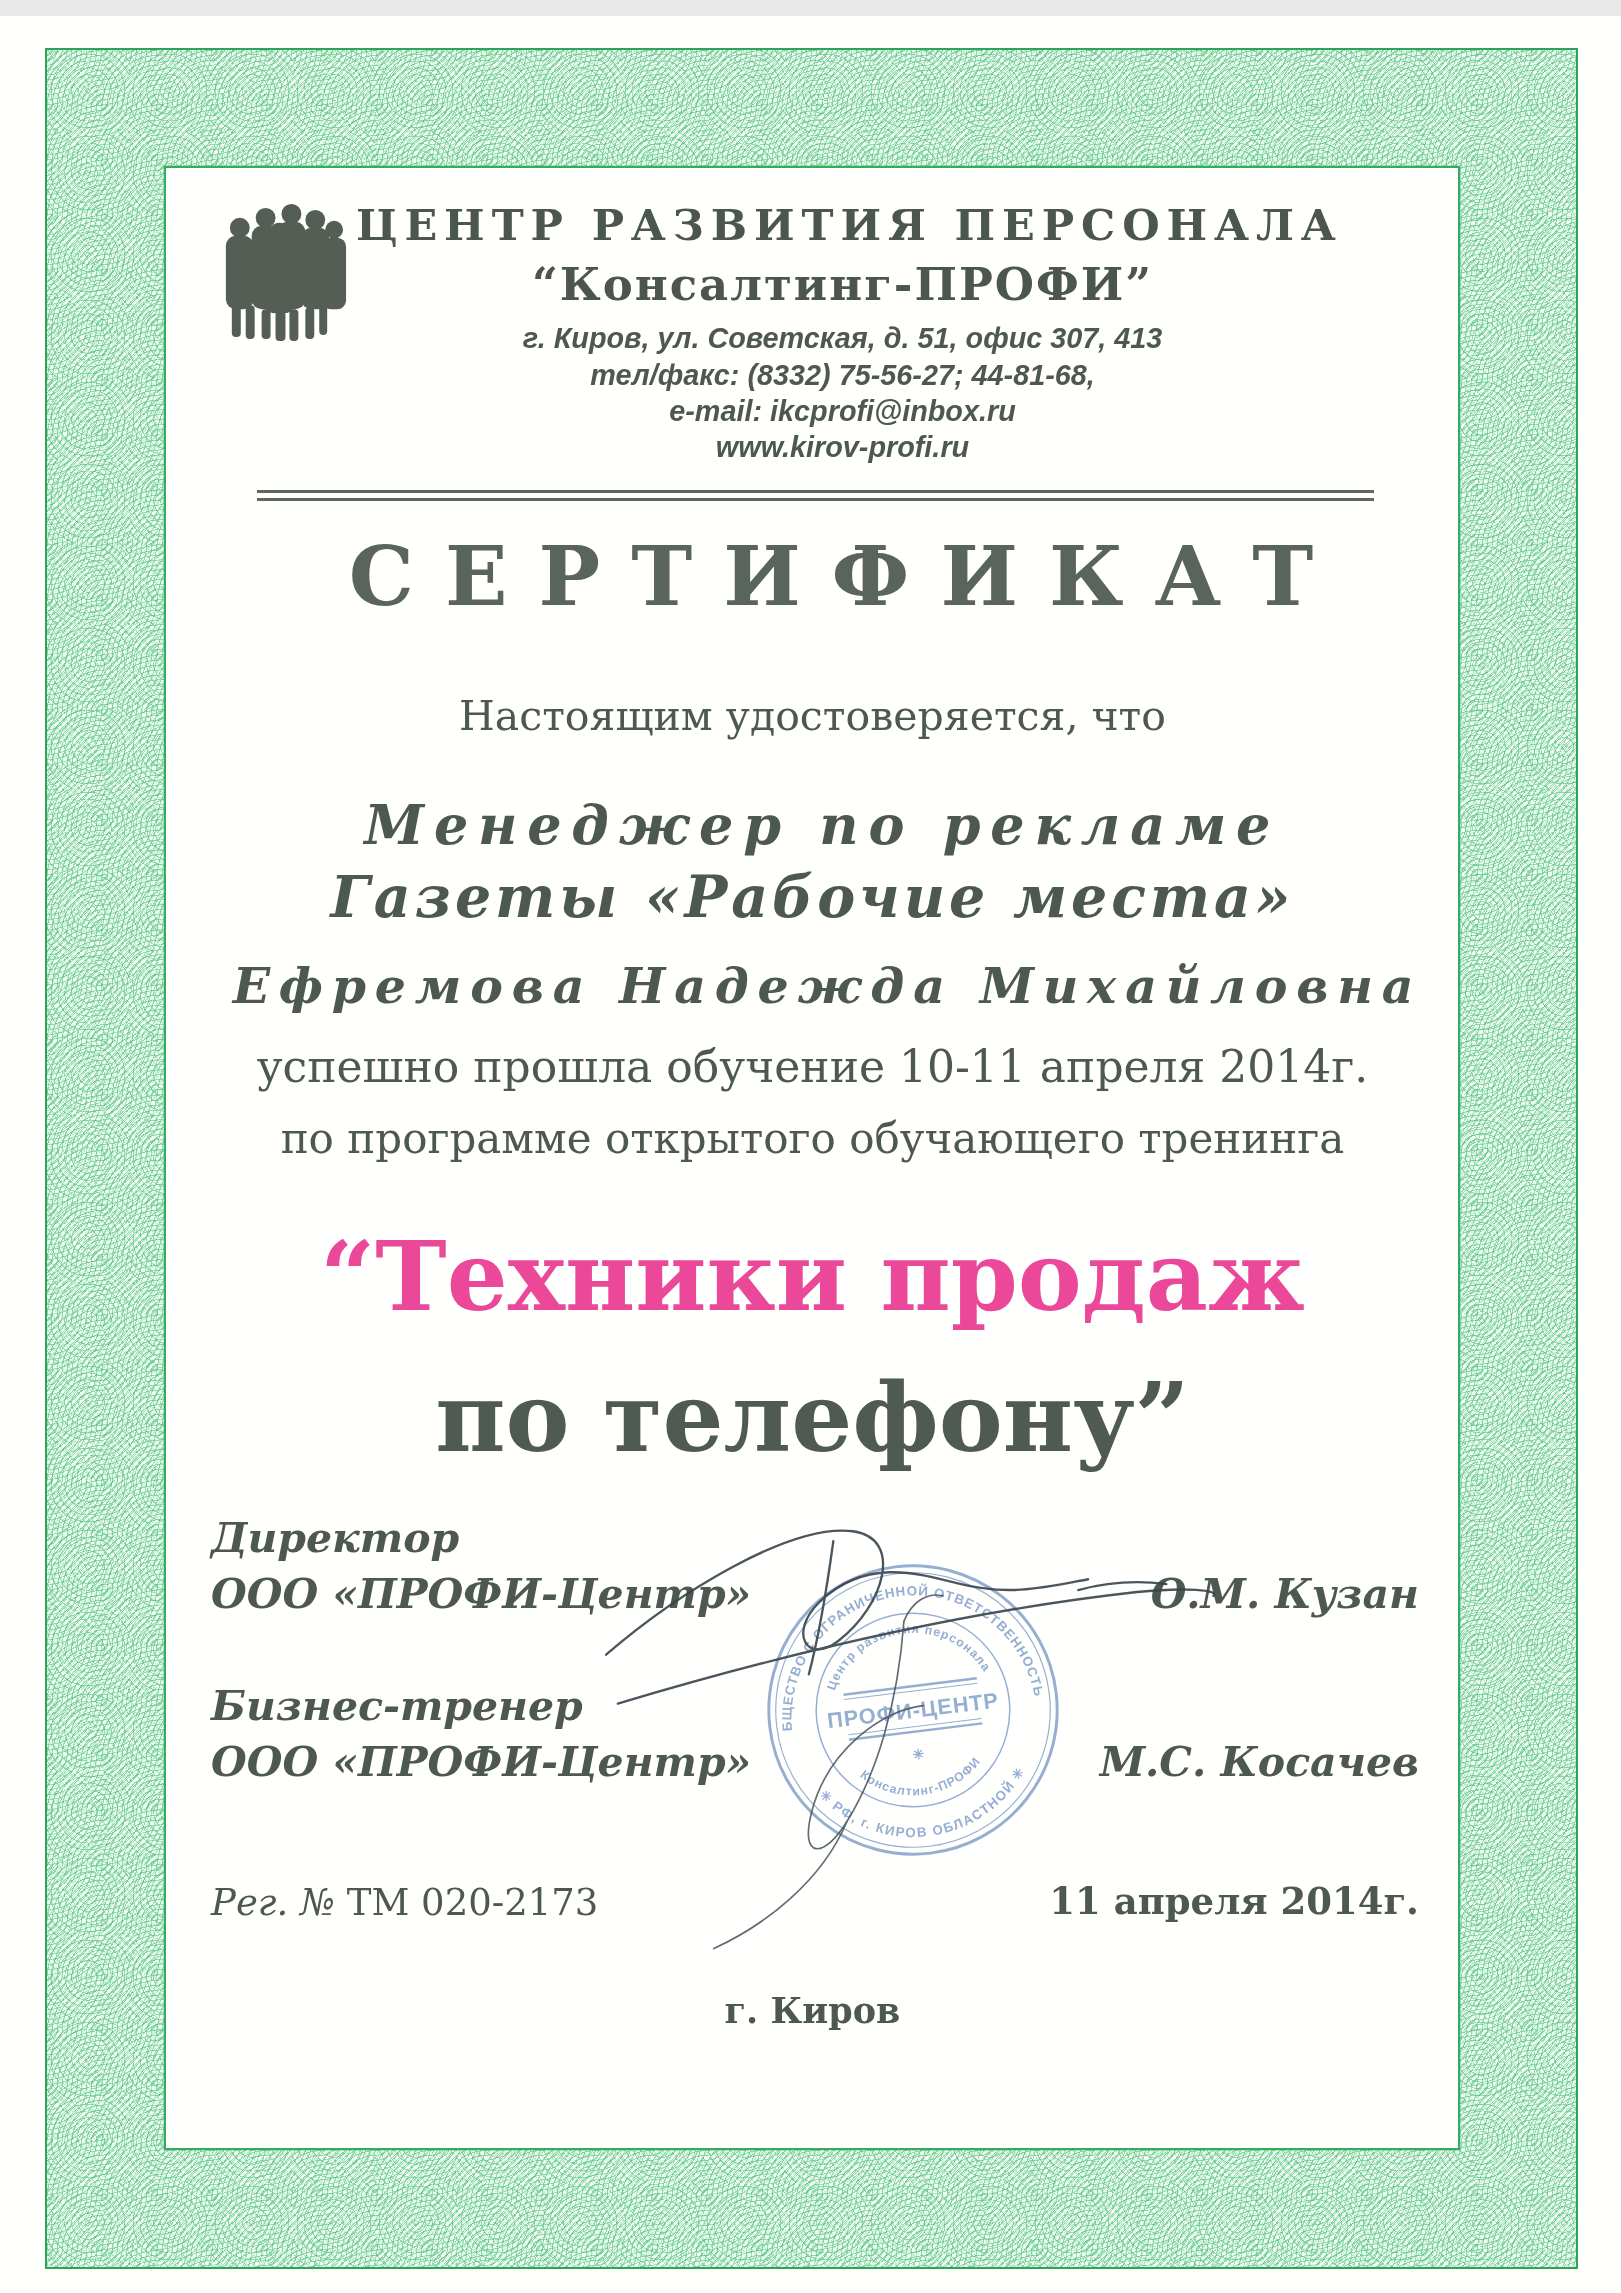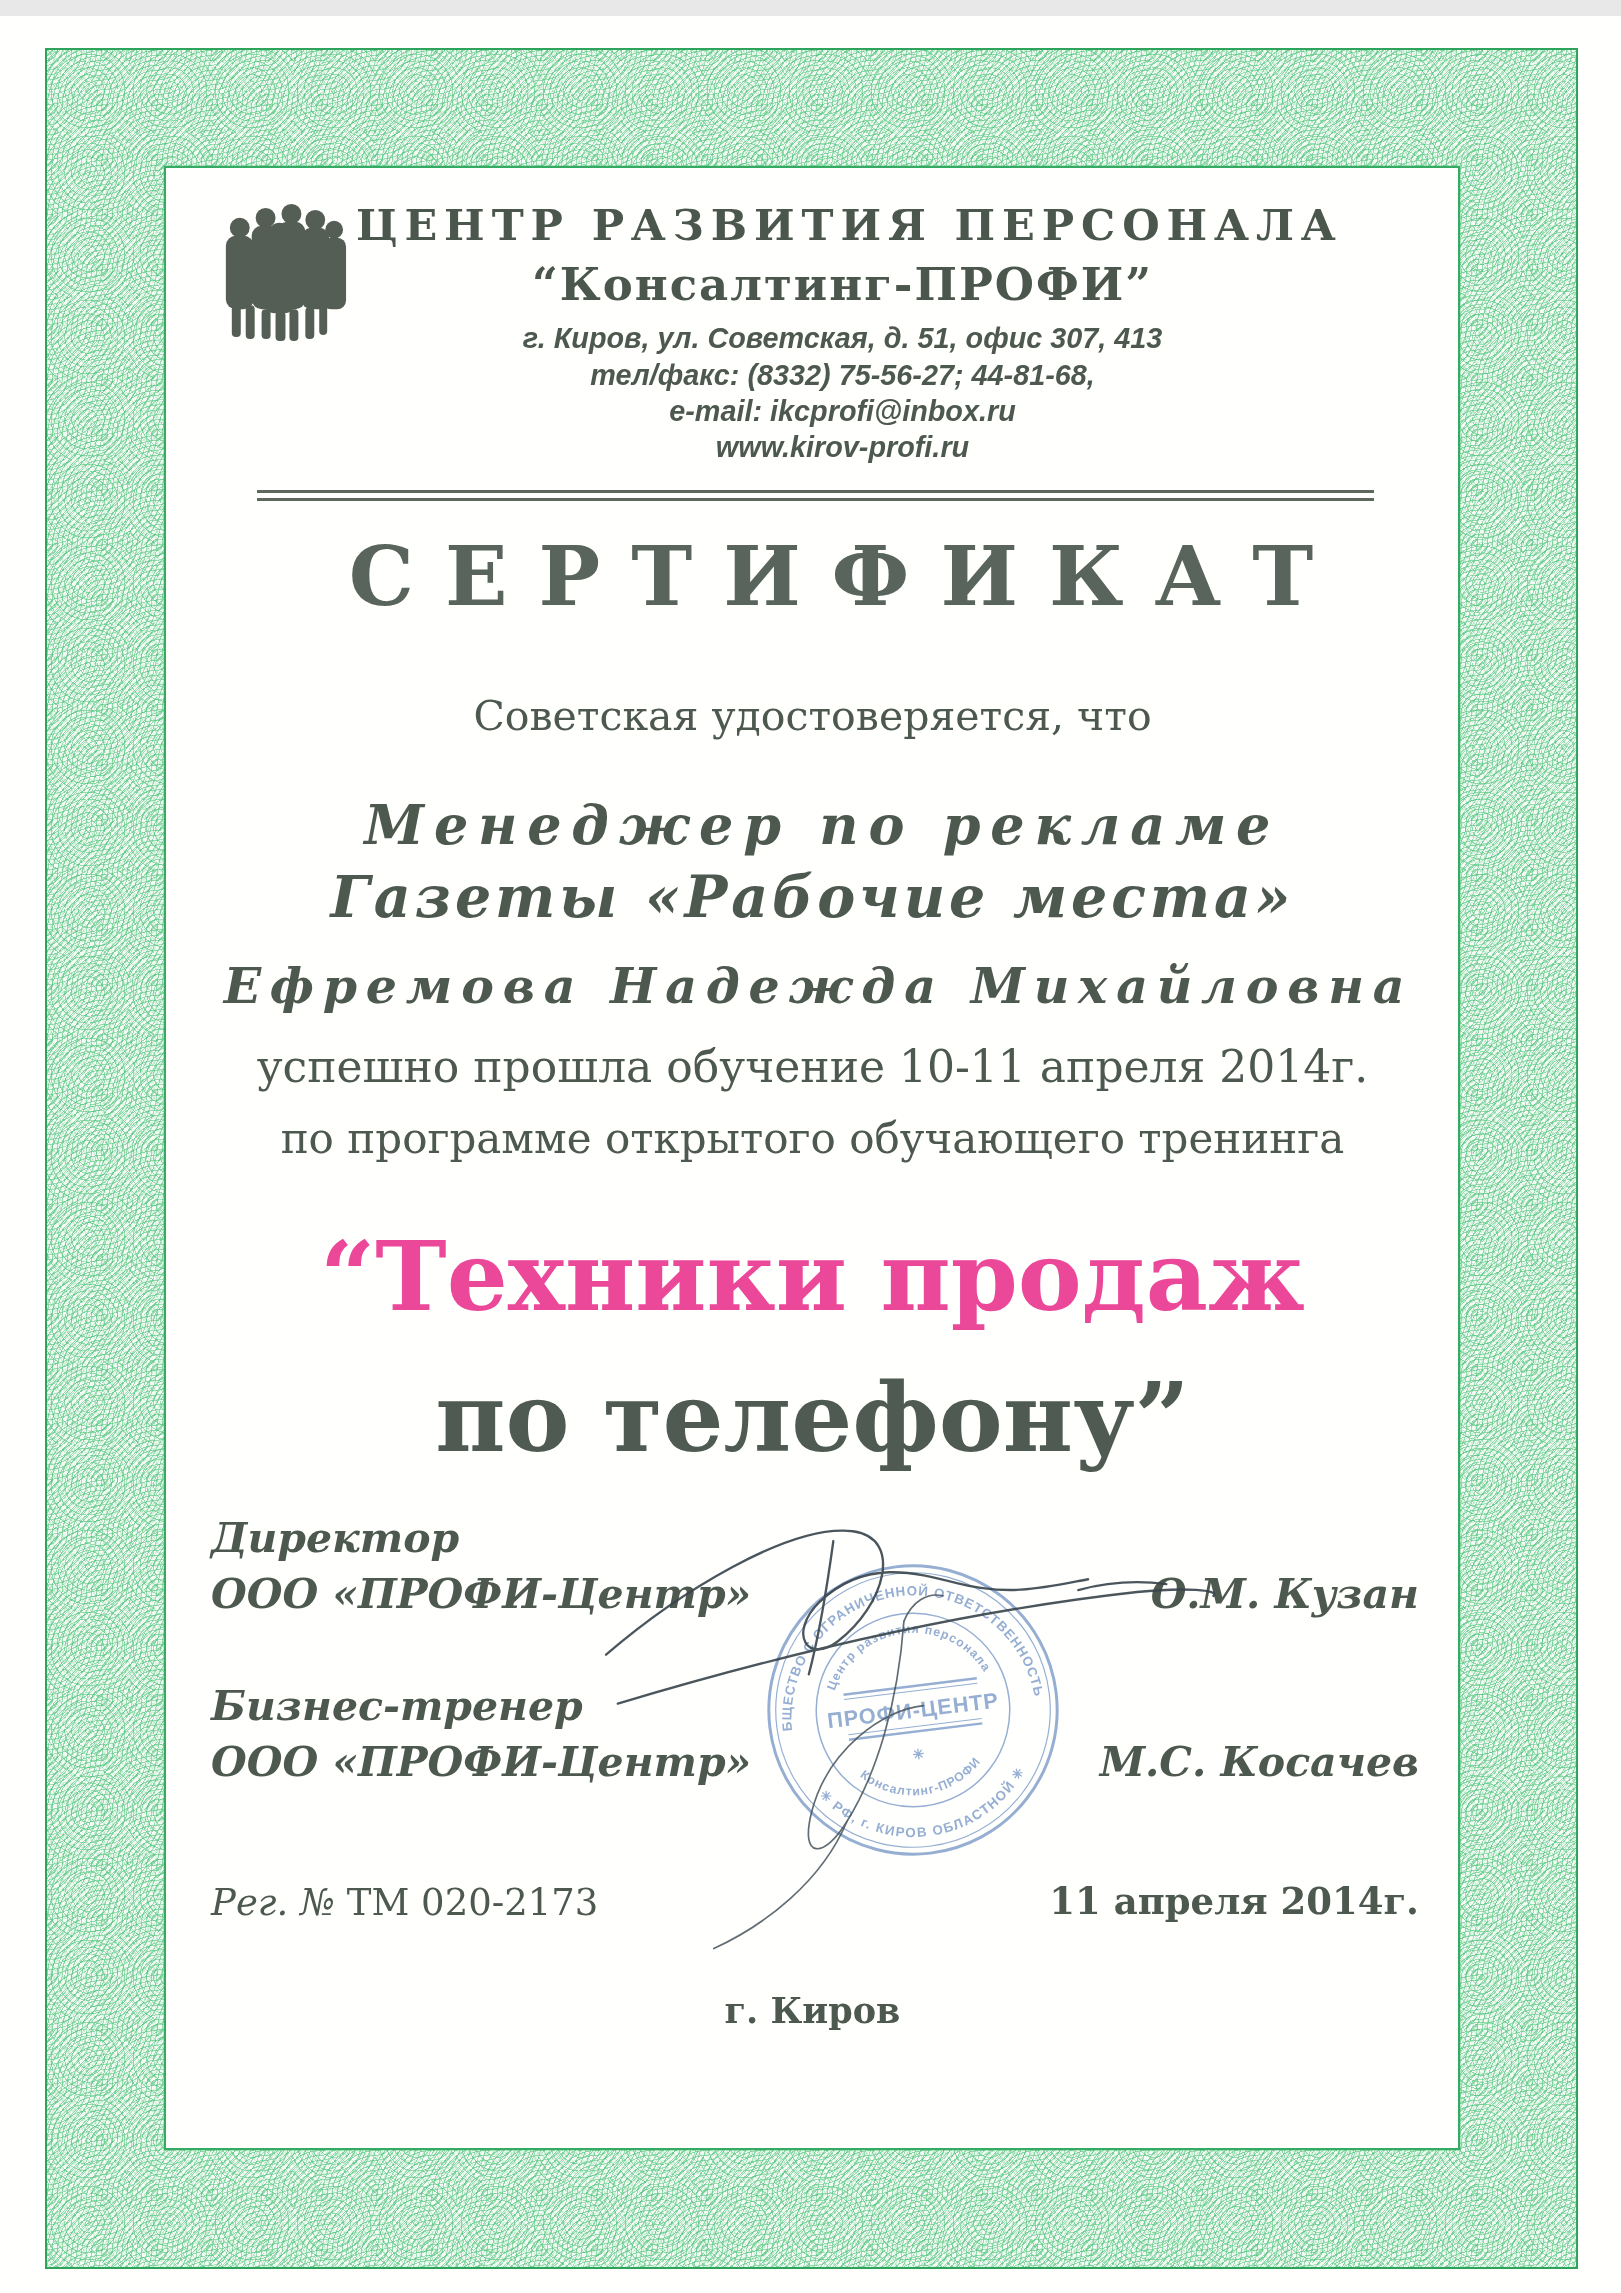--- a/index.html
+++ b/index.html
@@ -39,21 +39,21 @@
   .a1 { top:305px; } .a2 { top:342px; } .a3 { top:378px; } .a4 { top:414px; }
   .rule {
     top:474px; left:257px; width:1117px; height:4.9px;
     border-top:3.9px solid #5d685f; border-bottom:3.9px solid #5d685f;
   }
   
   .cert  { top:512px; font-size:82px; font-weight:bold; letter-spacing:31px; padding-left:34px; color:#59655c; }
   .intro { top:676px; font-size:41px; }
   .pos   { top:777px; font-size:54px; font-weight:bold; font-style:italic; letter-spacing:9.8px; padding-left:9.8px; }
   .comp  { top:847px; font-size:57px; font-weight:bold; font-style:italic; letter-spacing:3.9px; }
-  .name  { top:941px; font-size:49px; font-weight:bold; font-style:italic; letter-spacing:8.8px; padding-left:6px; }
+  .name  { top:941px; font-size:49px; font-weight:bold; font-style:italic; letter-spacing:8.8px; padding-left:15px; }
   .done  { top:1025px; font-size:44px; }
   .prog  { top:1098px; font-size:42px; }
   .big1  { top:1204px; font-size:96px; font-weight:bold; color:#ec4899; }
   .big2  { top:1345px; font-size:96px; font-weight:bold; color:#4f5b52; }
   
   .sigrow { left:211px; width:1208px; font-size:41px; font-weight:bold; font-style:italic; }
   .r1a { top:1498px; } .r1b { top:1554px; } .r2a { top:1666px; } .r2b { top:1722px; }
   .signame { position:absolute; right:0; top:0; }
   
   .reg  { left:211px; top:1865px; font-size:37px; }
@@ -99,21 +99,21 @@
 
   <div class="abs hline org1">ЦЕНТР РАЗВИТИЯ ПЕРСОНАЛА</div>
   <div class="abs hline org2">“Консалтинг-ПРОФИ”</div>
   <div class="abs hline adr a1">г. Киров, ул. Советская, д. 51, офис 307, 413</div>
   <div class="abs hline adr a2">тел/факс: (8332) 75-56-27; 44-81-68,</div>
   <div class="abs hline adr a3">e-mail:  ikcprofi@inbox.ru</div>
   <div class="abs hline adr a4">www.kirov-profi.ru</div>
   <div class="abs rule"></div>
 
   <div class="abs cline cert">СЕРТИФИКАТ</div>
-  <div class="abs cline intro">Советская удостоверяется, что</div>
+  <div class="abs cline intro">Настоящим удостоверяется, что</div>
   <div class="abs cline pos">Менеджер по рекламе</div>
   <div class="abs cline comp">Газеты «Рабочие места»</div>
   <div class="abs cline name">Ефремова Надежда Михайловна</div>
   <div class="abs cline done">успешно прошла обучение 10-11 апреля 2014г.</div>
   <div class="abs cline prog">по программе открытого обучающего тренинга</div>
   <div class="abs cline big1">“Техники продаж</div>
   <div class="abs cline big2">по телефону”</div>
 
   <div class="abs sigrow r1a">Директор</div>
   <div class="abs sigrow r1b">

